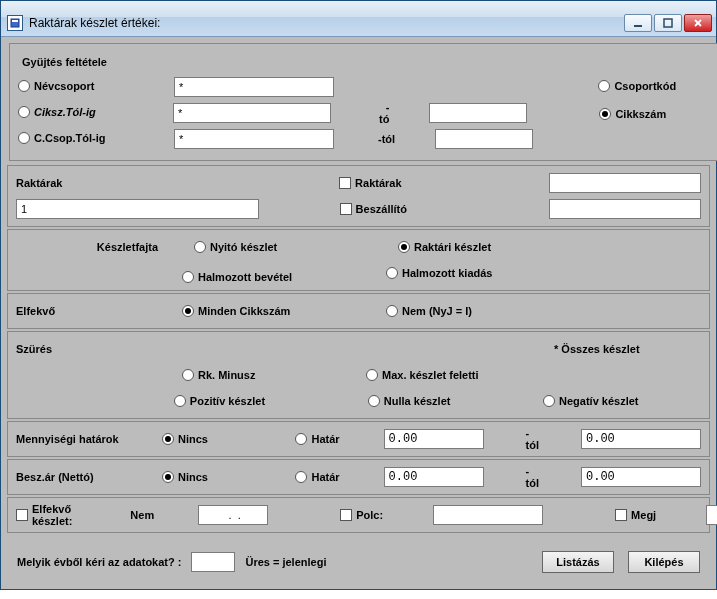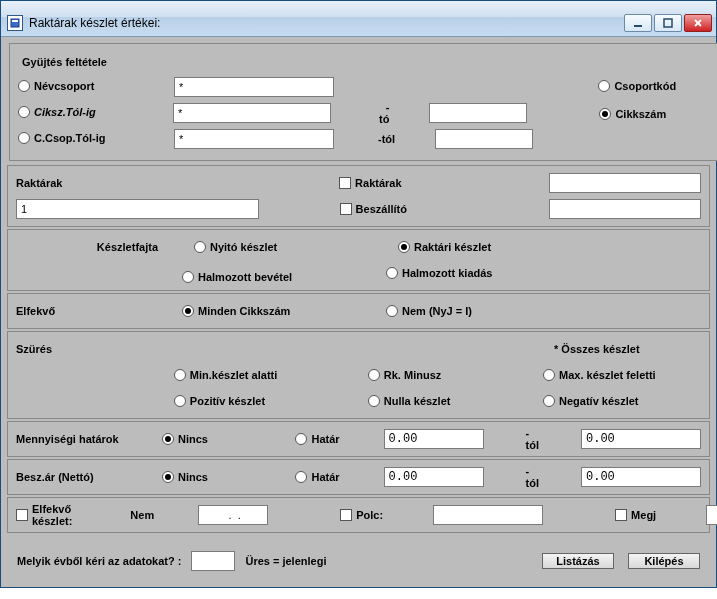--- a/index.html
+++ b/index.html
@@ -88,21 +88,21 @@
   }
   .rl { display: inline-flex; align-items: center; margin-right: 8px; }
   .rl-text { }
   .section {
     border: 1px solid #888;
     background: #bcbcbc;
     padding: 4px 8px;
     margin-bottom: 2px;
   }
   .btn {
-    height: 16px;
+    height: 22px;
     min-width: 72px;
     border: 1px solid #666;
     background: linear-gradient(to bottom, #f4f4f4, #d8d8d8);
     font-family: inherit;
     font-size: 11px;
     font-weight: bold;
     padding: 0 12px;
   }
   .footer {
     padding: 16px 10px 10px 10px;
@@ -263,24 +263,20 @@
 
     <div class="section">
       <div class="row">
         <span class="lbl" style="width:130px;">Szürés</span>
         <span style="width:160px;"></span>
         <span style="width:140px;"></span>
         <span class="lbl">* Összes készlet</span>
       </div>
       <div class="row">
         <span style="width:130px;"></span>
-        <span class="rl" style="width:160px;">
-            <span class="radio"></span>
-            <span class="lbl rl-text">Min.készlet alatti</span>
-          </span>
         <span class="rl" style="width:140px;">
             <span class="radio"></span>
             <span class="lbl rl-text">Rk. Minusz</span>
           </span>
         <span class="rl" style="width:160px;">
             <span class="radio"></span>
             <span class="lbl rl-text">Max. készlet feletti</span>
           </span>
       </div>
       <div class="row">

